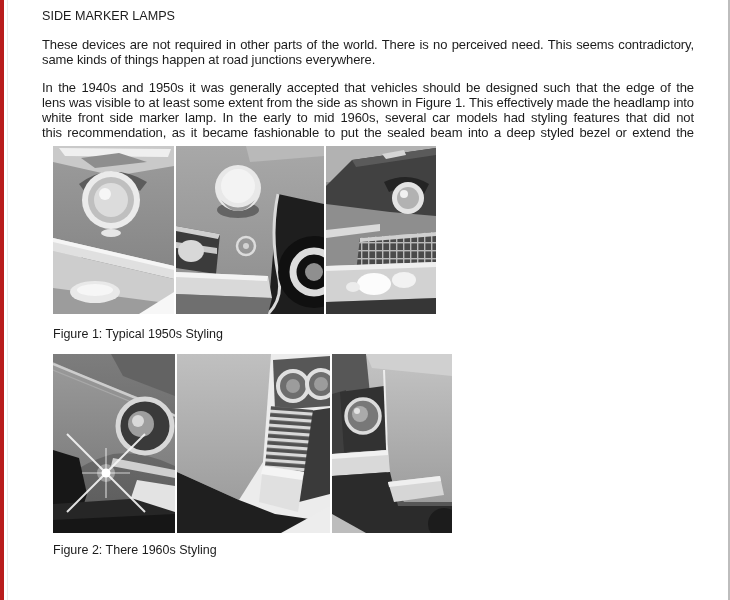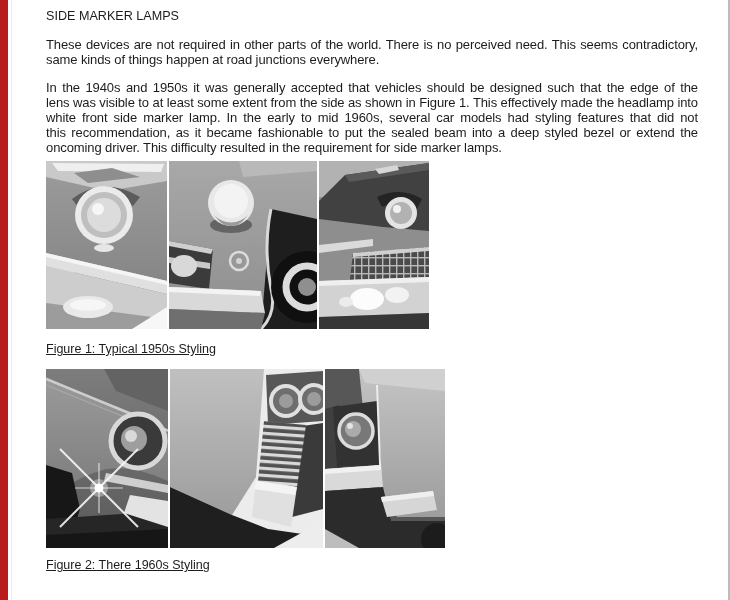--- a/index.html
+++ b/index.html
@@ -8,21 +8,21 @@
     background: #ffffff;
     font-family: "Liberation Sans", sans-serif;
     color: #1c1c1c;
     overflow: hidden;
   }
   .page {
     position: relative;
     width: 730px; height: 600px;
     box-sizing: border-box;
     background: #fff;
-    border-left: 8px solid #b91c1c;
+    border-left: 4px solid #b91c1c;
     border-right: 2px solid #bdbdbd;
     overflow: hidden;
     padding-left: 16px;
   }
   .edge-faint {
     position: absolute; left: 3px; top: 0; bottom: 0;
     width: 1px; background: #ececec;
   }
   .content {
     position: absolute; left: 38px; top: 0; width: 652px;
@@ -32,21 +32,21 @@
     font-size: 12.6px; font-weight: 400; line-height: 15px;
   }
   .para { margin: 13px 0 0; font-size: 13px; }
   .para.p2 { }
   .jline {
     line-height: 15px; height: 15px; overflow: hidden;
     text-align: justify; text-align-last: justify;
     letter-spacing: -0.1px;
   }
   .jline.last { text-align: left; text-align-last: left; }
-  figure { margin: 0; text-decoration: underline; }
+  figure { margin: 11px; }
   .fig1 { margin-top: 6px; }
   .fig2 { margin-top: 12px; }
   .photos { display: flex; gap: 2px; }
   .photos svg { display: block; }
   .caption { font-size: 12.5px; line-height: 15px; }
   .cap1 { margin-top: 13px; }
   .cap2 { margin-top: 10px; }
 </style>
 </head>
 <body>
@@ -61,21 +61,20 @@
     <div class="para p1">
       <div class="jline">These devices are not required in other parts of the world. There is no perceived need. This seems contradictory, as the</div>
       <div class="jline last">same kinds of things happen at road junctions everywhere.</div>
     </div>
 
     <div class="para p2">
       <div class="jline">In the 1940s and 1950s it was generally accepted that vehicles should be designed such that the edge of the headlamp</div>
       <div class="jline">lens was visible to at least some extent from the side as shown in Figure 1. This effectively made the headlamp into a</div>
       <div class="jline">white front side marker lamp. In the early to mid 1960s, several car models had styling features that did not conform to</div>
       <div class="jline">this recommendation, as it became fashionable to put the sealed beam into a deep styled bezel or extend the fender and</div>
-      <div class="jline last">oncoming driver. This difficulty resulted in the requirement for side marker lamps.</div>
     </div>
 
     <figure class="fig1">
       <div class="photos">
 
         <svg width="121" height="168" viewBox="0 0 121 168" role="img" aria-label="1950s car front corner with hooded round headlamp, chrome grille and bumper">
           <defs>
               <linearGradient id="gA" x1="0" y1="0" x2="0" y2="1">
             <stop offset="0" stop-color="#9c9c9c"></stop>
                 <stop offset="1" stop-color="#7e7e7e"></stop>

